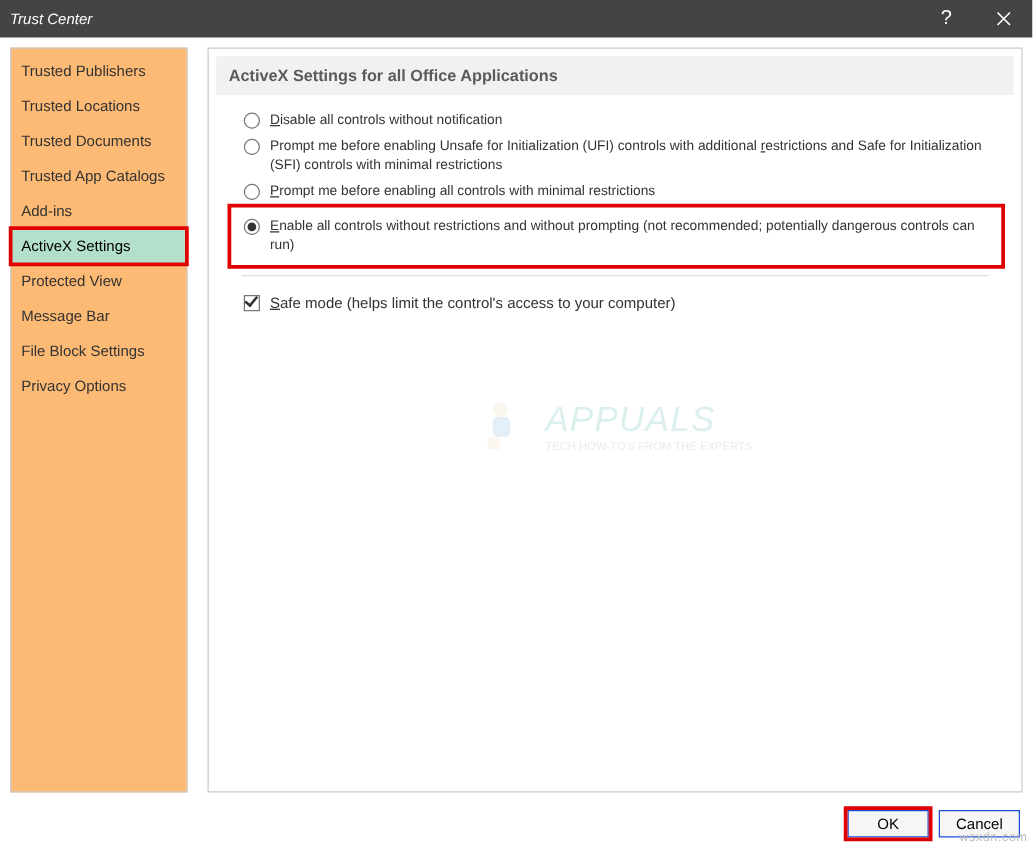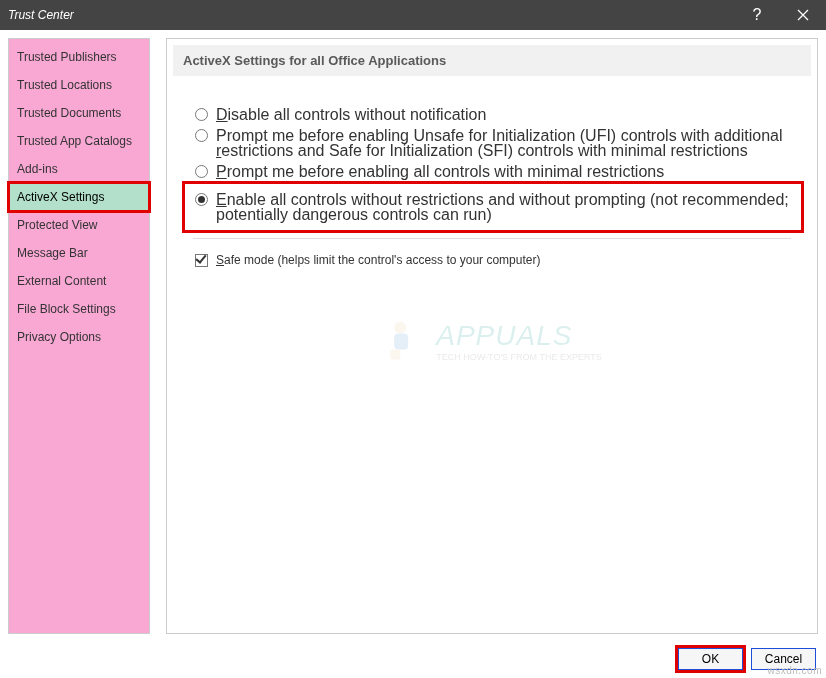--- a/index.html
+++ b/index.html
@@ -3,28 +3,28 @@
 <meta charset="utf-8">
 <style>
   * { box-sizing: border-box; font-family: "Segoe UI", Tahoma, sans-serif; }
   body { margin: 0; background: #fff; width: 826px; height: 678px; overflow: hidden; position: relative; }
   .titlebar { background: #444; color: #fff; height: 30px; display: flex; align-items: center; font-size: 12px; }
   .titlebar .title { padding-left: 8px; flex: 1; font-style: italic; }
   .titlebar .tb-btn { width: 46px; height: 30px; display: flex; align-items: center; justify-content: center; font-size: 14px; color: #fff; }
   .titlebar .help { font-family: Arial, sans-serif; font-size: 16px; font-weight: normal; }
   .content-wrap { padding: 8px; height: calc(100% - 30px - 36px); }
   .columns { display: flex; height: 100%; }
-  .sidebar { width: 142px; border: 1px solid #ccc; padding: 4px 0; background: #f9a8d4; }
+  .sidebar { width: 142px; border: 1px solid #ccc; padding: 4px 0; background: #fdba74; }
   .side-item { padding: 7px 8px; font-size: 12px; color: #333; cursor: pointer; }
   .side-item.selected { background: #b2e0ca; color: #000; }
   .side-hl-outer { outline: 3px solid #e00000; outline-offset: -1px; }
   .gap { width: 16px; }
   .main { flex: 1; border: 1px solid #ccc; padding: 6px 6px 6px 6px; background: #fff; position: relative; }
-  .section-header { background: #f1f1f1; color: #5a5a5a; font-size: 13px; font-weight: 600; padding: 8px 10px; margin-bottom: 28px; }
-  .radio-row { display: flex; padding: 3px 20px 3px 22px; font-size: 16px; color: #333; }
+  .section-header { background: #f1f1f1; color: #5a5a5a; font-size: 13px; font-weight: 600; padding: 8px 10px; margin-bottom: 10px; }
+  .radio-row { display: flex; padding: 3px 20px 3px 22px; font-size: 11px; color: #333; }
   .radio { width: 13px; height: 13px; border: 1px solid #777; border-radius: 50%; margin-right: 8px; margin-top: 1px; flex: 0 0 13px; position: relative; }
   .radio.selected::after { content: ""; position: absolute; width: 7px; height: 7px; background: #333; border-radius: 50%; top: 2px; left: 2px; }
   .radio-label { flex: 1; line-height: 15px; }
   .radio-label span.ul, .check-label span.ul { text-decoration: underline; }
   .radio-hl { outline: 3px solid #e00000; padding-top:5px; padding-bottom:5px; margin: 2px 10px 2px 12px; }
   .radio-hl .radio-row { padding-left:10px; padding-right:8px; }
   .divider { border: none; border-top: 1px solid #ddd; margin: 8px 20px 8px 20px; }
   .check-row { display: flex; padding: 6px 20px 6px 22px; font-size: 12px; color: #333; align-items: flex-start; }
   .check { width: 13px; height: 13px; border: 1px solid #777; margin-right: 8px; flex: 0 0 13px; position: relative; top: 1px; }
   .check.checked::after { content: ""; position: absolute; left: 2px; top: -2px; width: 4px; height: 8px; border: solid #333; border-width: 0 2px 2px 0; transform: rotate(40deg); }
@@ -55,21 +55,20 @@
       <div class="side-item">Trusted Publishers</div>
       <div class="side-item">Trusted Locations</div>
       <div class="side-item">Trusted Documents</div>
       <div class="side-item">Trusted App Catalogs</div>
       <div class="side-item">Add-ins</div>
       <div class="side-hl-outer">
           <div class="side-item selected">ActiveX Settings</div>
         </div>
       <div class="side-item">Protected View</div>
       <div class="side-item">Message Bar</div>
-      <div class="side-item">External Content</div>
       <div class="side-item">File Block Settings</div>
       <div class="side-item">Privacy Options</div>
     </div>
     <div class="gap"></div>
     <div class="main">
       <div class="section-header">ActiveX Settings for all Office Applications</div>
 
       <div class="radio-row">
         <div class="radio"></div>
         <div class="radio-label"><span></span><span class="ul">D</span><span>isable all controls without notification</span></div>

